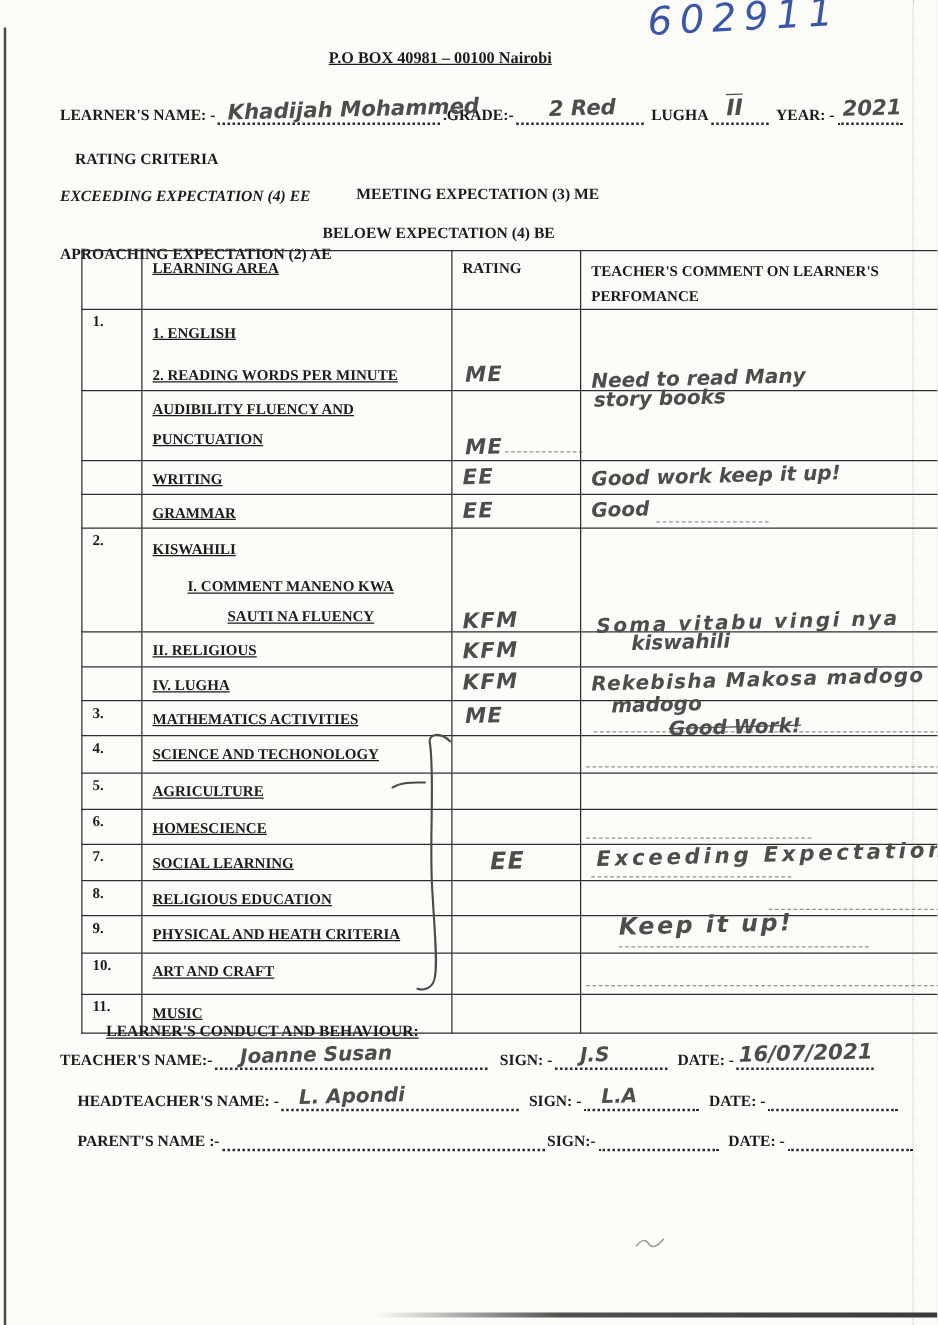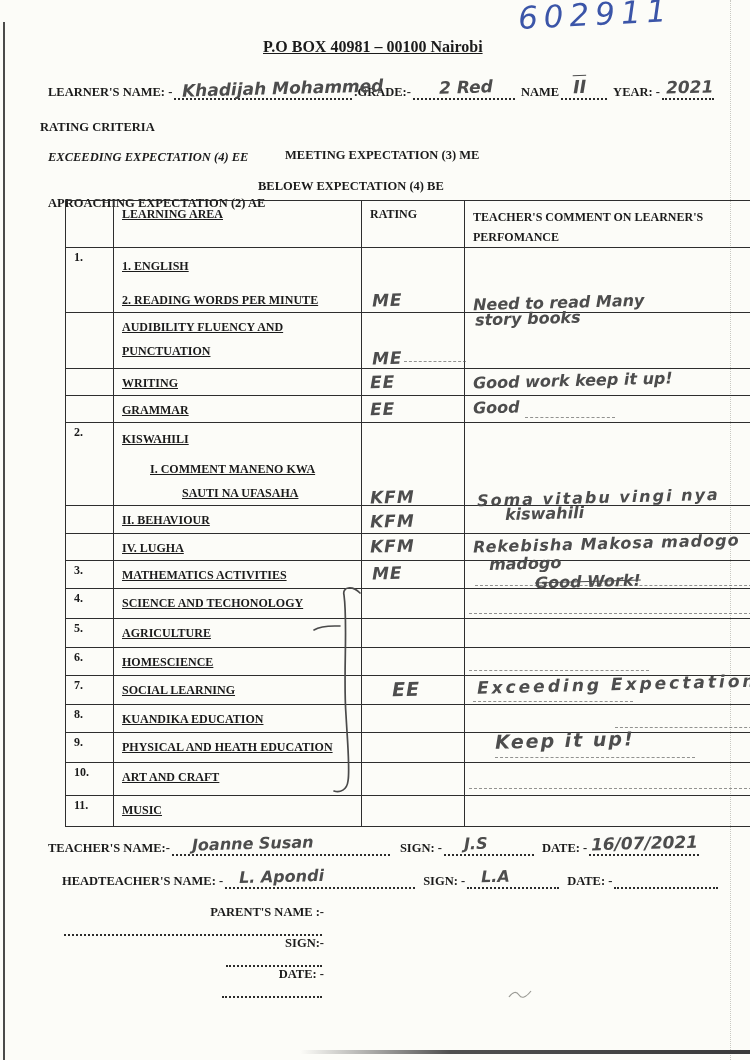--- a/index.html
+++ b/index.html
@@ -7,21 +7,21 @@
     position:relative; width:750px; height:1060px;
     background:#fcfcf8; overflow:hidden;
     font-family:"Liberation Serif", serif; color:#1b1b1b;
   }
   
   .edge-left{position:absolute;left:3px;top:22px;width:2px;height:1038px;background:#2c2c2c;opacity:.85;}
   .edge-right{position:absolute;right:19px;top:0;width:1px;height:100%;border-right:1px dotted #c9c9c2;}
   .edge-bottom{position:absolute;left:0;bottom:6px;height:4px;width:100%;
     background:linear-gradient(to right, rgba(60,60,60,0) 40%, rgba(50,50,50,.85) 60%, #3a3a3a 100%);}
   .title{position:absolute;left:220px;top:8px;font-size:13.5px;font-weight:bold;text-decoration:underline;letter-spacing:.3px;}
-  .addr{position:absolute;left:263px;top:38px;font-size:16px;font-weight:bold;text-decoration:underline;}
+  .addr{position:absolute;left:263px;top:38px;font-size:13px;font-weight:bold;text-decoration:underline;}
   
   .hw{
     font-family:"DejaVu Sans", sans-serif; font-style:italic; color:#4d4d4d;
     display:inline-block; transform:rotate(-1.5deg); white-space:nowrap;
   }
   .hw-blue{position:absolute;left:518px;top:-4px;font-size:31px;letter-spacing:6px;color:#3b55a8;transform:rotate(-3deg);font-weight:normal;}
   
   .fieldline{display:flex;align-items:flex-end;position:absolute;font-size:12.5px;font-weight:bold;}
   .dots{display:inline-block;border-bottom:2px dotted #2b2b2b;height:14px;position:relative;margin:0 2px;}
   .dots .hw{position:absolute;left:8px;bottom:1px;font-size:17px;}
@@ -67,31 +67,31 @@
 
   <div class="fieldline" style="left:48px;top:84px;">
     <span class="lbl">LEARNER'S NAME: -</span>
     <span class="dots" style="width:178px;">
       <span class="hw" style="bottom:0;">Khadijah Mohammed</span>
     </span>
     <span class="lbl">.GRADE:-</span>
     <span class="dots" style="width:102px;">
       <span class="hw" style="left:26px;">2 Red</span>
     </span>
-    <span class="lbl" style="margin-left:4px;">NAME</span>
+    <span class="lbl" style="margin-left:4px;">LUGHA</span>
     <span class="dots" style="width:46px;">
       <span class="hw overline" style="left:12px;font-size:18px;">II</span>
     </span>
     <span class="lbl" style="margin-left:4px;">YEAR: -</span>
     <span class="dots" style="width:52px;">
       <span class="hw" style="left:4px;">2021</span>
     </span>
   </div>
 
-  <div class="criteria" style="left:40px;top:120px;text-align:right;">RATING CRITERIA</div>
+  <div class="criteria" style="left:60px;top:120px;text-align:right;">RATING CRITERIA</div>
   <div class="criteria" style="left:48px;top:150px;font-style:italic;">EXCEEDING EXPECTATION (4) EE</div>
   <div class="criteria" style="left:285px;top:148px;">MEETING EXPECTATION (3) ME</div>
   <div class="criteria" style="left:48px;top:196px;">APROACHING EXPECTATION (2) AE</div>
   <div class="criteria" style="left:258px;top:179px;">BELOEW EXPECTATION (4)   BE</div>
 
   <table class="report">
     <tbody>
         <tr style="height:46px;">
       <td class="c-num"></td>
       <td class="c-area" style="padding-top:6px;">LEARNING AREA</td>
@@ -153,34 +153,34 @@
         <span class="hw hw-comment" style="left:8px;top:2px;">Good</span>
         <div class="celldash" style="left:60px;width:90px;bottom:4px;"></div>
       </td>
     </tr>
 
     <tr style="height:77px;">
       <td class="c-num">2.</td>
       <td class="c-area">
         <div class="area-line" style="margin-top:2px;">KISWAHILI</div>
         <div class="area-line indent1" style="margin-top:6px;">I.   COMMENT MANENO KWA</div>
-        <div class="area-line indent2">SAUTI NA UFASAHA</div>
+        <div class="area-line indent2">SAUTI NA FLUENCY</div>
       </td>
       <td class="c-rating">
             <span class="hw hw-rating" style="left:8px;bottom:-2px;">KFM</span>
           </td>
       <td class="c-comment">
             <span class="hw hw-comment" style="left:12px;bottom:-2px;letter-spacing:2px;">Soma vitabu vingi nya</span>
           </td>
     </tr>
 
     <tr style="height:28px;">
       <td class="c-num"></td>
       <td class="c-area">
-            <div class="area-line">II. BEHAVIOUR</div>
+            <div class="area-line">II. RELIGIOUS</div>
           </td>
       <td class="c-rating">
             <span class="hw hw-rating" style="left:8px;top:5px;">KFM</span>
           </td>
       <td class="c-comment">
             <span class="hw hw-comment" style="left:40px;top:-2px;">kiswahili</span>
           </td>
     </tr>
 
     <tr style="height:27px;">
@@ -252,32 +252,32 @@
           </td>
       <td class="c-comment">
         <span class="hw hw-comment" style="left:12px;top:-2px;font-size:17px;letter-spacing:3px;">Exceeding Expectations</span>
         <div class="celldash" style="left:8px;width:160px;bottom:2px;"></div>
       </td>
     </tr>
 
     <tr style="height:28px;">
       <td class="c-num">8.</td>
       <td class="c-area">
-            <div class="area-line">KUANDIKA EDUCATION</div>
+            <div class="area-line">RELIGIOUS EDUCATION</div>
           </td>
       <td class="c-rating"></td>
       <td class="c-comment">
             <div class="celldash" style="left:150px;right:-2px;bottom:4px;"></div>
           </td>
     </tr>
 
     <tr style="height:30px;">
       <td class="c-num">9.</td>
       <td class="c-area">
-            <div class="area-line">PHYSICAL AND HEATH EDUCATION</div>
+            <div class="area-line">PHYSICAL AND HEATH CRITERIA</div>
           </td>
       <td class="c-rating"></td>
       <td class="c-comment">
         <span class="hw hw-comment" style="left:30px;top:-4px;font-size:19px;letter-spacing:2px;">Keep it up!</span>
         <div class="celldash" style="left:30px;width:200px;bottom:4px;"></div>
       </td>
     </tr>
 
     <tr style="height:33px;">
       <td class="c-num">10.</td>
@@ -304,20 +304,21 @@
   <svg class="mark" style="left:330px;top:585px;" width="44" height="215" viewBox="0 0 44 215">
     <path d="M30,8 C22,0 12,2 14,10 C18,40 13,90 16,130 C18,165 20,185 18,196 C17,205 10,208 4,206" fill="none" stroke="#4a4a4a" stroke-width="1.7" stroke-linecap="round"></path>
   </svg>
   <svg class="mark" style="left:312px;top:620px;" width="30" height="14" viewBox="0 0 30 14">
     <path d="M2,10 C10,5 20,6 28,6" fill="none" stroke="#4a4a4a" stroke-width="1.6" stroke-linecap="round"></path>
   </svg>
   <svg class="mark" style="left:505px;top:985px;" width="30" height="18" viewBox="0 0 30 18">
     <path d="M4,12 q6,-8 10,-2 q4,6 12,-4" fill="none" stroke="#9a9a94" stroke-width="1.2"></path>
   </svg>
 
+  <div class="conduct">LEARNER'S CONDUCT AND BEHAVIOUR:</div>
 
   <div class="fieldline sig" style="left:48px;top:840px;">
     <span class="lbl">TEACHER'S NAME:-</span>
     <span class="dots" style="width:218px;">
       <span class="hw" style="left:20px;">Joanne Susan</span>
     </span>
     <span class="lbl" style="margin-left:8px;">SIGN: -</span>
     <span class="dots" style="width:90px;">
       <span class="hw" style="left:20px;">J.S</span>
     </span>
@@ -335,21 +336,21 @@
     <span class="lbl" style="margin-left:6px;">SIGN: -</span>
     <span class="dots" style="width:92px;">
       <span class="hw" style="left:14px;">L.A</span>
     </span>
     <span class="lbl" style="margin-left:6px;">DATE: -</span>
     <span class="dots" style="width:104px;">
       <span class="hw"></span>
     </span>
   </div>
 
-  <div class="fieldline sig" style="left:62px;top:905px;flex-direction:column;">
+  <div class="fieldline sig" style="left:62px;top:905px;">
     <span class="lbl">PARENT'S NAME :-</span>
     <span class="dots" style="width:258px;">
       <span class="hw"></span>
     </span>
     <span class="lbl">SIGN:-</span>
     <span class="dots" style="width:96px;">
       <span class="hw"></span>
     </span>
     <span class="lbl" style="margin-left:6px;">DATE: -</span>
     <span class="dots" style="width:100px;">

